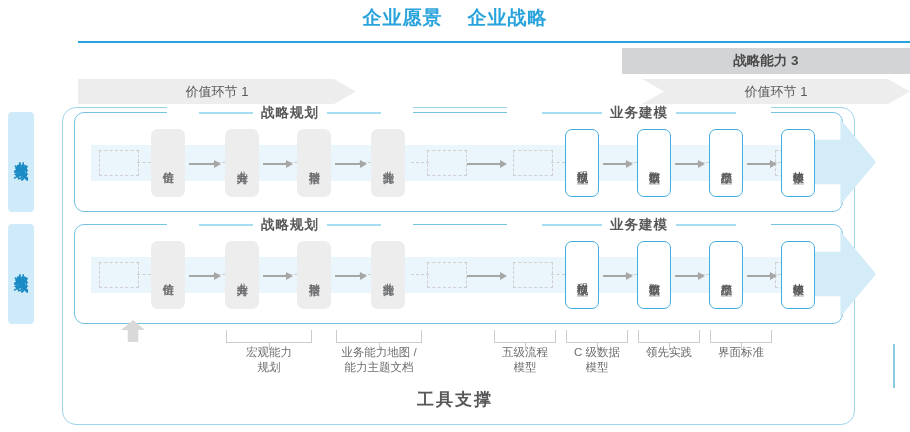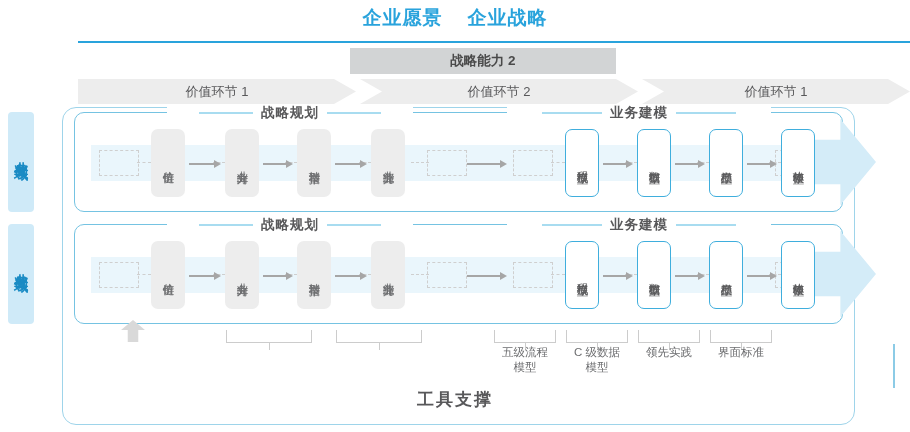--- a/index.html
+++ b/index.html
@@ -193,33 +193,29 @@
 </head>
 <body>
 
 <div id="root">
 
   <div class="top-title">企业愿景    企业战略</div>
 
   <div class="blue-rule"></div>
 
   <div class="cap-band">
-    <div class="cap-seg" style="left:272px; width:266px;">
-      <span>战略能力 2</span>
+    <div class="cap-seg" style="left:544px; width:288px;">
+      <span>战略能力 3</span>
     </div>
   </div>
 
   <div class="val-band">
     <div class="val-seg" style="left:0px; width:278px;">
       <div class="vs-bg" style="clip-path: polygon(0 0, calc(100% - 22px) 0, 100% 50%, calc(100% - 22px) 100%, 0 100%);"></div>
       <span class="vs-txt">价值环节 1</span>
-    </div>
-    <div class="val-seg" style="left:282px; width:278px;">
-      <div class="vs-bg" style="clip-path: polygon(0 0, calc(100% - 22px) 0, 100% 50%, calc(100% - 22px) 100%, 0 100%, 22px 50%);"></div>
-      <span class="vs-txt">价值环节 2</span>
     </div>
     <div class="val-seg" style="left:564px; width:268px;">
       <div class="vs-bg" style="clip-path: polygon(0 0, calc(100% - 22px) 0, 100% 50%, calc(100% - 22px) 100%, 0 100%, 22px 50%);"></div>
       <span class="vs-txt">价值环节 1</span>
     </div>
   </div>
 
   <div class="outer-box"></div>
 
   <div class="dom-label" id="dom1">
@@ -420,20 +416,24 @@
     </div>
   <div class="bracket" style="left:638px; width:62px; top:330px;">
       <span class="bh"></span>
       <span class="stem"></span>
     </div>
   <div class="bracket" style="left:710px; width:62px; top:330px;">
       <span class="bh"></span>
       <span class="stem"></span>
     </div>
 
+  <div class="blabel" style="left:229px; width:80px;">宏观能力
+规划</div>
+  <div class="blabel" style="left:329px; width:100px;">业务能力地图 /
+能力主题文档</div>
   <div class="blabel" style="left:487px; width:76px;">五级流程
 模型</div>
   <div class="blabel" style="left:559px; width:76px;">C 级数据
 模型</div>
   <div class="blabel" style="left:631px; width:76px;">领先实践</div>
   <div class="blabel" style="left:703px; width:76px;">界面标准</div>
 
   <div class="right-tick"></div>
 
   <div class="bottom-cap">工具支撑</div>

